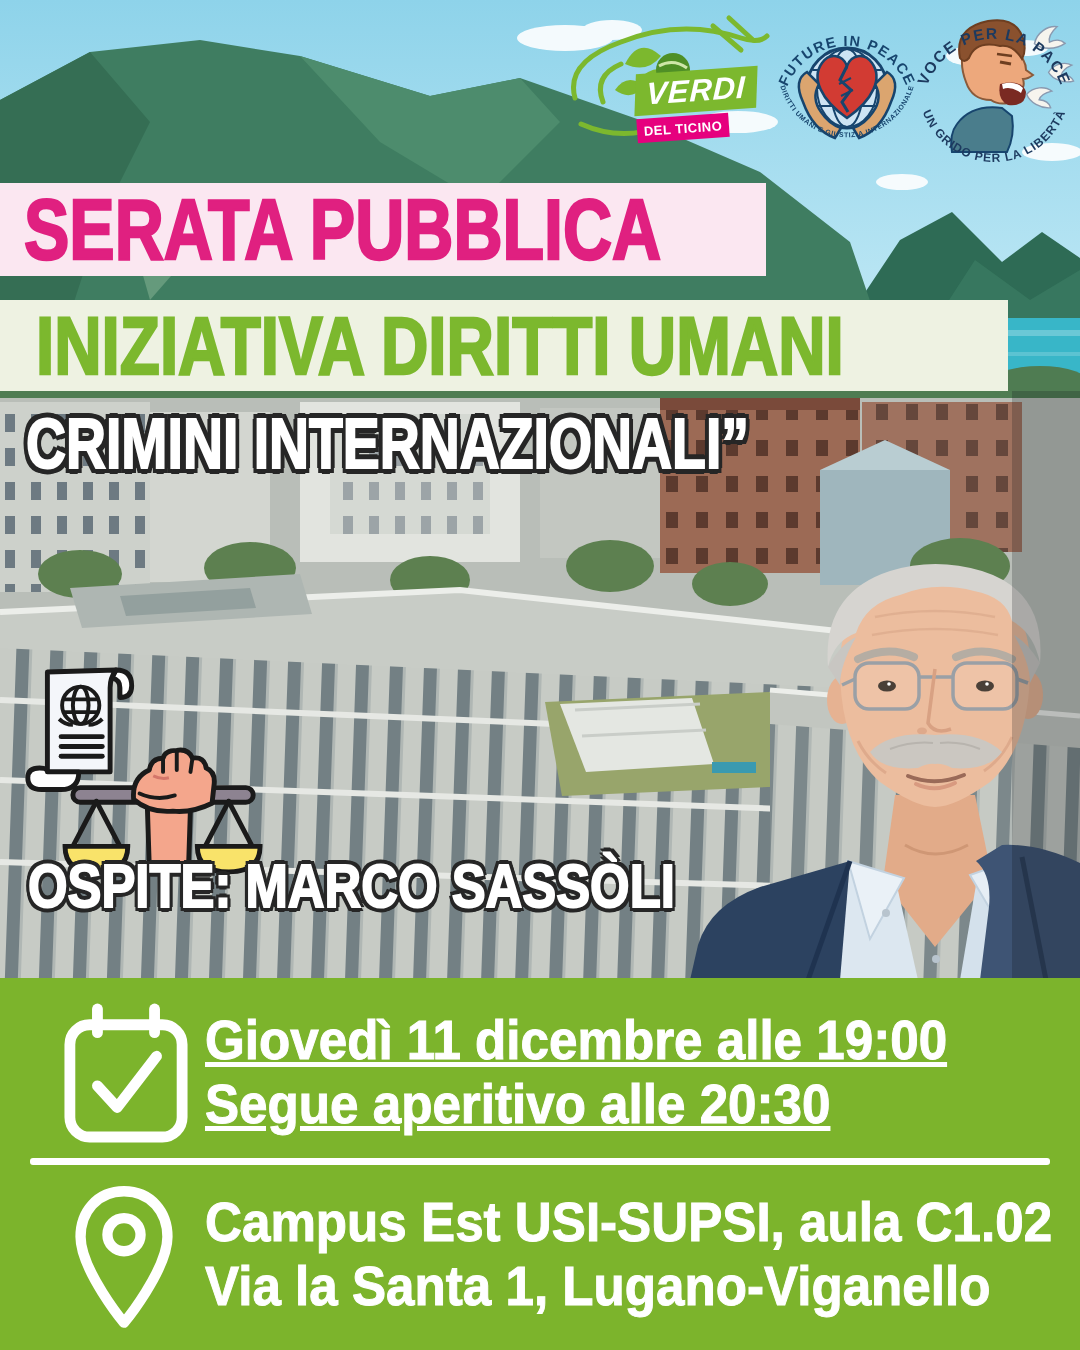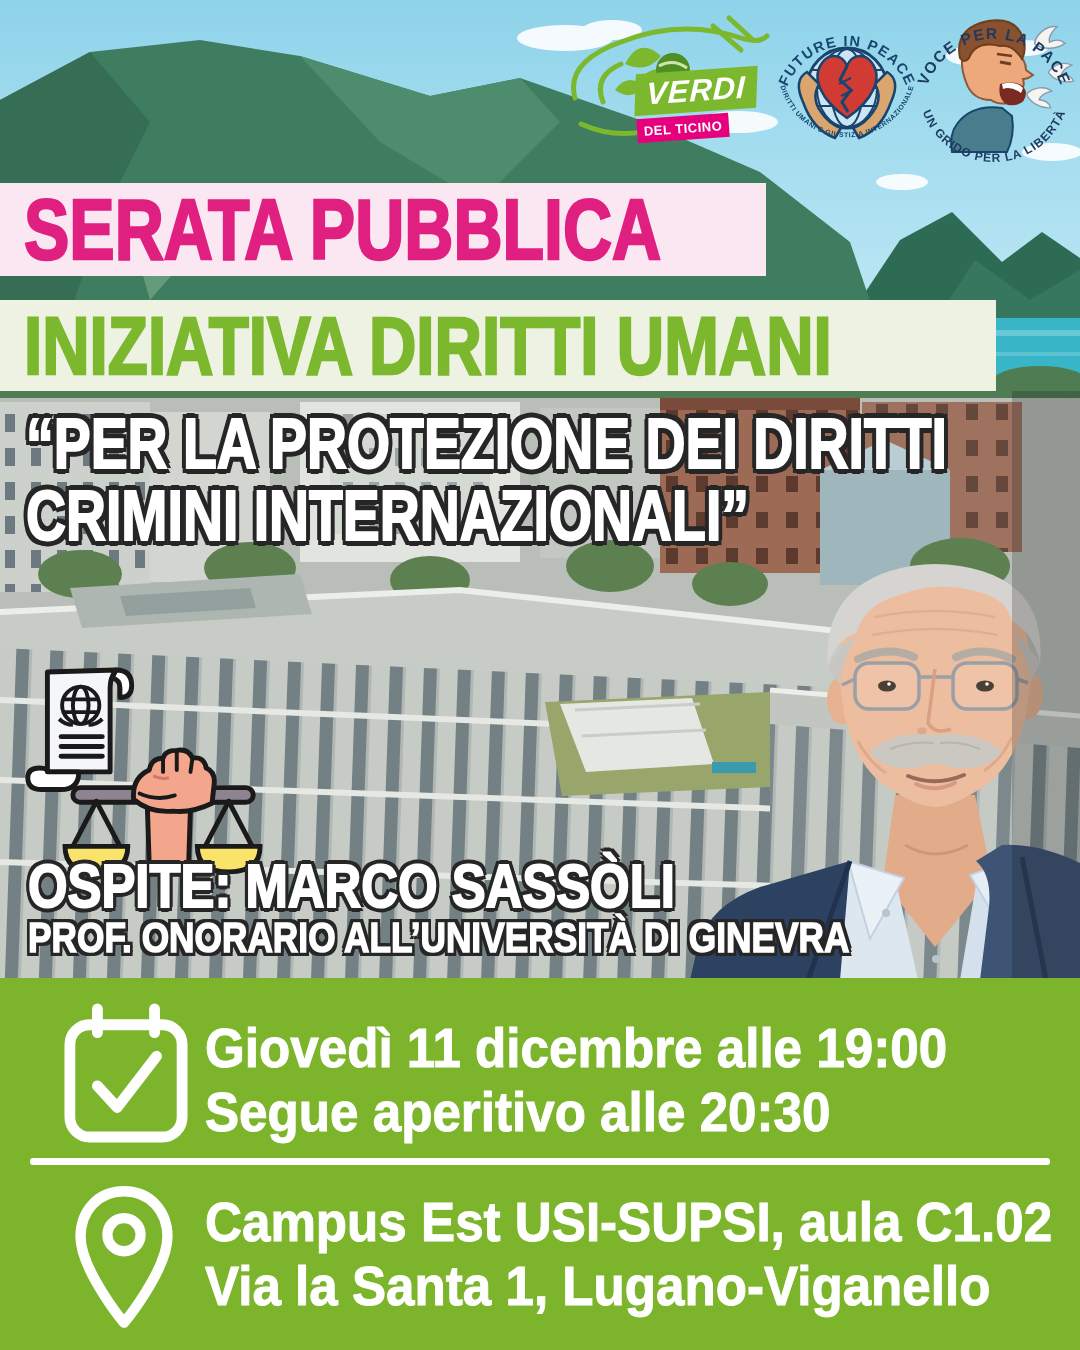--- a/index.html
+++ b/index.html
@@ -8,21 +8,21 @@
     font-family:"Liberation Sans",sans-serif;background:#bfe6f3;
   }
   .abs{position:absolute;}
   svg{display:block;}
   
   .cond{display:inline-block;transform-origin:0 50%;white-space:nowrap;font-weight:bold;}
   
   .banner{position:absolute;left:0;display:flex;align-items:center;}
   .banner-pink{top:183px;width:766px;height:93px;background:#fbe7f1;}
   .banner-pink .cond{transform:scaleX(.80);font-size:85px;color:#e02080;-webkit-text-stroke:2.5px #e02080;padding-left:30px;letter-spacing:0px;}
-  .banner-green{top:300px;width:996px;height:91px;background:#eef2e2;}
+  .banner-green{top:300px;width:996px;height:91px;background:#eef2e2;padding-left:12px;}
   .banner-green .cond{transform:scaleX(.80);font-size:82px;color:#7cb82e;-webkit-text-stroke:2.5px #7cb82e;padding-left:30px;}
   
   .quote{position:absolute;left:26px;top:408px;width:1040px;}
   .quote .qline{
     transform:scaleX(.78);font-size:71px;line-height:72px;color:#fff;
     -webkit-text-stroke:2px #fff;
     text-shadow:-5px -5px 0 #262626,0 -6px 0 #262626,5px -5px 0 #262626,
                 -6px 0 0 #262626,6px 0 0 #262626,
                 -5px 5px 0 #262626,0 6px 0 #262626,5px 5px 0 #262626;
   }
@@ -295,21 +295,20 @@
   </svg>
 
   <div class="banner banner-pink">
     <span class="cond">SERATA PUBBLICA</span>
   </div>
   <div class="banner banner-green">
     <span class="cond">INIZIATIVA DIRITTI UMANI</span>
   </div>
 
   <div class="quote">
-    <div><span class="cond qline">“PER LA PROTEZIONE DEI DIRITTI</span></div>
     <div><span class="cond qline">CRIMINI INTERNAZIONALI”</span></div>
   </div>
 
   <svg class="abs" style="left:18px;top:660px" width="245" height="215" viewBox="0 0 250 215">
 
     <g stroke="#1a1a1a" stroke-width="5" stroke-linejoin="round">
       <path d="M100 8 Q116 8 116 24 Q116 36 104 36 L104 26 Q104 18 96 16 Z" fill="#ffffff"></path>
       <path d="M30 10 L100 8 Q94 16 94 26 L94 112 L30 112 Z" fill="#f4f6fa"></path>
       <path d="M30 112 L62 112 Q62 130 44 130 L24 130 Q10 130 10 118 Q10 108 22 108 Q30 108 30 112 Z" fill="#ffffff"></path>
     </g>
@@ -346,35 +345,32 @@
         <path d="M162 92 L162 110"></path>
         <path d="M178 98 L176 112"></path>
       <path d="M124 134 Q142 142 160 136"></path>
     </g>
     <path d="M138 116 Q146 120 154 118" stroke="#d4766a" stroke-width="3" fill="none"></path>
   </svg>
 
   <div class="guest-name">
     <span class="cond">OSPITE: MARCO SASSÒLI</span>
   </div>
-  <div class="guest-title">
-    <span class="cond">PROF. ONORARIO ALL’UNIVERSITÀ DI GINEVRA</span>
-  </div>
 
   <div class="footer">
 
     <svg class="abs" style="left:62px;top:25px" width="128" height="142" viewBox="0 0 130 144">
       <g stroke="#ffffff" stroke-width="11" fill="none" stroke-linecap="round" stroke-linejoin="round">
         <rect x="8" y="22" width="114" height="114" rx="20"></rect>
         <line x1="36" y1="6" x2="36" y2="30"></line>
         <line x1="94" y1="6" x2="94" y2="30"></line>
         <polyline points="36,84 56,106 96,54"></polyline>
       </g>
     </svg>
-    <div class="txt" style="top:38px;">
+    <div class="txt" style="top:30px;text-decoration:underline;">
       <span class="cond">Giovedì 11 dicembre alle 19:00</span>
       <span class="cond">Segue aperitivo alle 20:30</span>
     </div>
 
     <div class="divider"></div>
 
     <svg class="abs" style="left:72px;top:205px" width="104" height="150" viewBox="0 0 100 145">
       <g stroke="#ffffff" stroke-width="10" fill="none" stroke-linecap="round" stroke-linejoin="round">
         <path d="M50 8 C24 8 8 28 8 52 C8 84 50 135 50 135 C50 135 92 84 92 52 C92 28 76 8 50 8 Z"></path>
         <circle cx="50" cy="50" r="16"></circle>

